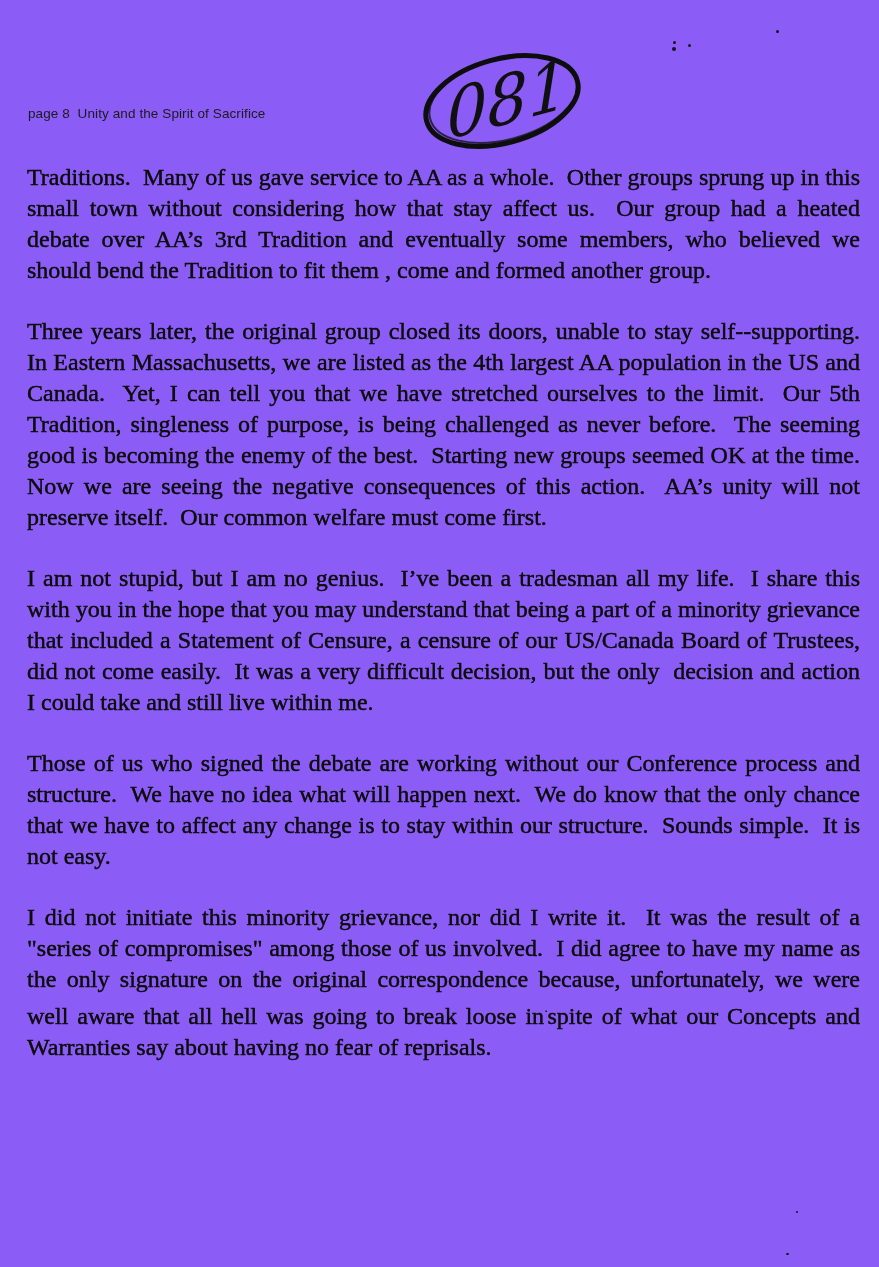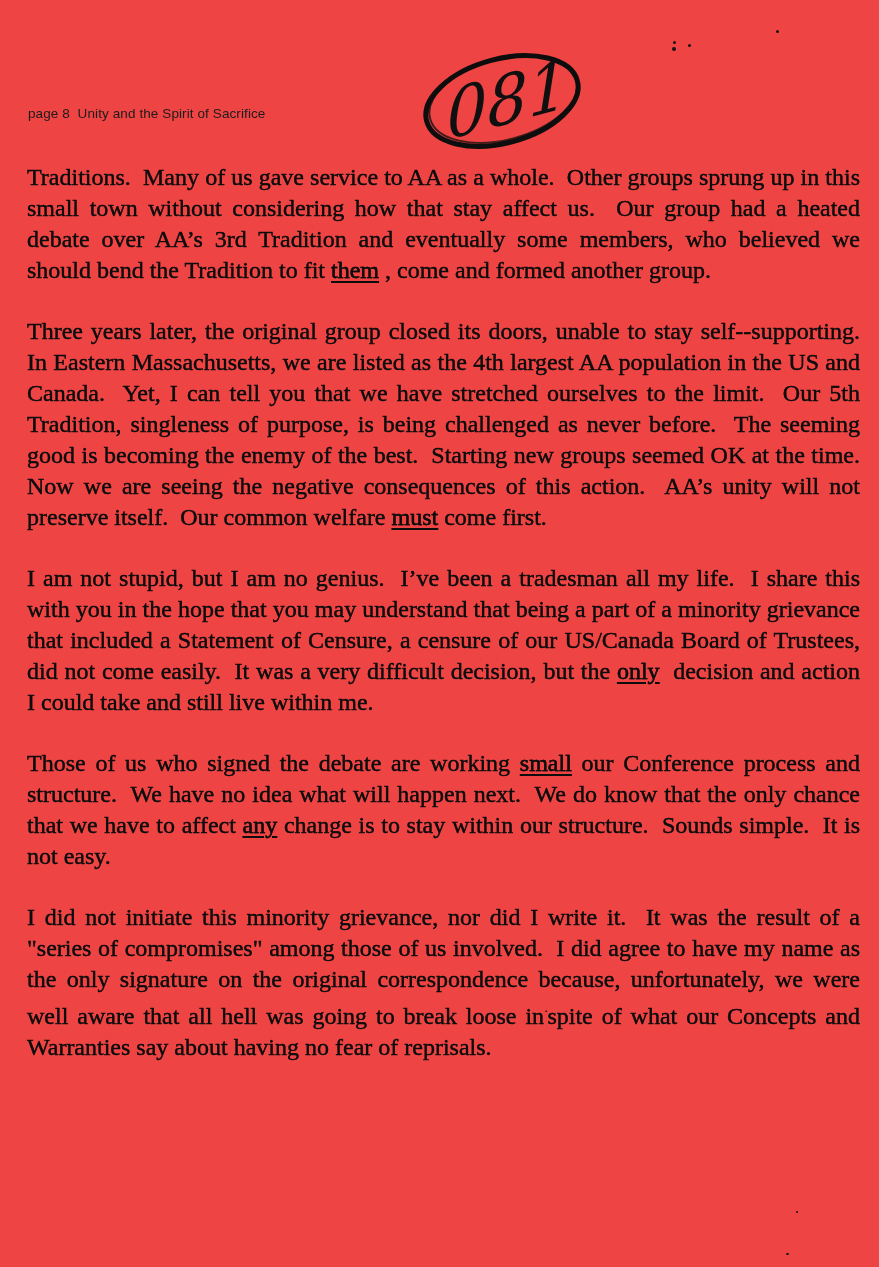--- a/index.html
+++ b/index.html
@@ -4,21 +4,21 @@
 <style>
   html, body {
     margin: 0; padding: 0;
     width: 879px; height: 1267px;
     background: #ffffff;
     overflow: hidden;
   }
   .page {
     position: relative;
     width: 879px; height: 1267px;
-    background: #ef4444;
+    background: #8b5cf6;
     font-family: "Liberation Serif", serif;
   }
   .header-line {
     position: absolute;
     left: 28px; top: 106px;
     font-family: "Liberation Sans", sans-serif;
     font-size: 13.5px;
     color: #1b1b1b;
     letter-spacing: 0.1px;
     white-space: pre;
@@ -36,21 +36,20 @@
     color: #0d0d0d;
     text-align: justify;
     -webkit-text-stroke: 0.35px #0d0d0d;
     text-shadow: 0 0 0.4px rgba(10,10,10,0.5);
   }
   p.para {
     margin: 0 0 30px 0;
     white-space: pre-wrap;
   }
   .u {
-    text-decoration: underline;
     text-decoration-thickness: 2px;
     text-underline-offset: 3px;
   }
   .speck-inline {
     font-size: 13px;
     vertical-align: 9px;
     letter-spacing: -1px;
     -webkit-text-stroke: 0;
   }
   .dot {
@@ -71,21 +70,21 @@
       <ellipse cx="87" cy="61" rx="78" ry="42" fill="none" stroke="#0e0e0e" stroke-width="5" stroke-linecap="round"></ellipse>
       <ellipse cx="89" cy="59.5" rx="76" ry="40.5" fill="none" stroke="#0e0e0e" stroke-width="2" opacity="0.75"></ellipse>
       <text transform="translate(87 84) skewX(-14)" x="0" y="0" text-anchor="middle" font-family="DejaVu Serif, serif" font-style="italic" font-size="66" fill="#101010">081</text>
     </g>
   </svg>
 
   <div class="body-text">
       <p class="para"><span>Traditions.  Many of us gave service to AA as a whole.  Other groups sprung up in this small town without considering how that stay affect us.  Our group had a heated debate over AA’s 3rd Tradition and eventually some members, who believed we should bend the Tradition to fit </span><span class="u">them</span><span> , come and formed another group.</span></p>
       <p class="para"><span>Three years later, the original group closed its doors, unable to stay self--supporting.  In Eastern Massachusetts, we are listed as the 4th largest AA population in the US and Canada.  Yet, I can tell you that we have stretched ourselves to the limit.  Our 5th Tradition, singleness of purpose, is being challenged as never before.  The seeming good is becoming the enemy of the best.  Starting new groups seemed OK at the time.  Now we are seeing the negative consequences of this action.  AA’s unity will not preserve itself.  Our common welfare </span><span class="u">must</span><span> come first.</span></p>
       <p class="para"><span>I am not stupid, but I am no genius.  I’ve been a tradesman all my life.  I share this with you in the hope that you may understand that being a part of a minority grievance that included a Statement of Censure, a censure of our US/Canada Board of Trustees, did not come easily.  It was a very difficult decision, but the </span><span class="u">only</span><span>  decision and action I could take and still live within me.</span></p>
-      <p class="para"><span>Those of us who signed the debate are working </span><span class="u">small</span><span> our Conference process and structure.  We have no idea what will happen next.  We do know that the only chance that we have to affect </span><span class="u">any</span><span> change is to stay within our structure.  Sounds simple.  It is not easy.</span></p>
+      <p class="para"><span>Those of us who signed the debate are working </span><span class="u">without</span><span> our Conference process and structure.  We have no idea what will happen next.  We do know that the only chance that we have to affect </span><span class="u">any</span><span> change is to stay within our structure.  Sounds simple.  It is not easy.</span></p>
       <p class="para"><span>I did not initiate this minority grievance, nor did I write it.  It was the result of a "series of compromises" among those of us involved.  I did agree to have my name as the only signature on the original correspondence because, unfortunately, we were well aware that all hell was going to break loose in</span><span class="speck-inline">·</span><span>spite of what our Concepts and Warranties say about having no fear of reprisals.</span></p>
     </div>
 
   <div class="dot" style="left:673px;top:41px;width:3px;height:3px"></div>
   <div class="dot" style="left:672px;top:47px;width:4px;height:4px"></div>
   <div class="dot" style="left:688px;top:44px;width:3px;height:3px"></div>
   <div class="dot" style="left:776px;top:30px;width:3px;height:3px"></div>
   <div class="dot" style="left:796px;top:1211px;width:2px;height:2px"></div>
   <div class="dot" style="left:786px;top:1253px;width:3px;height:2px"></div>
 

